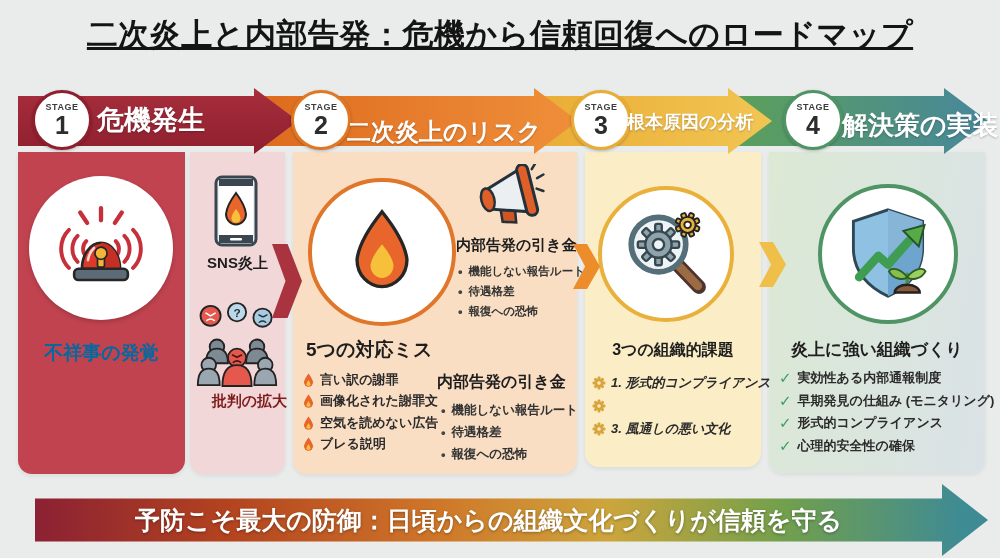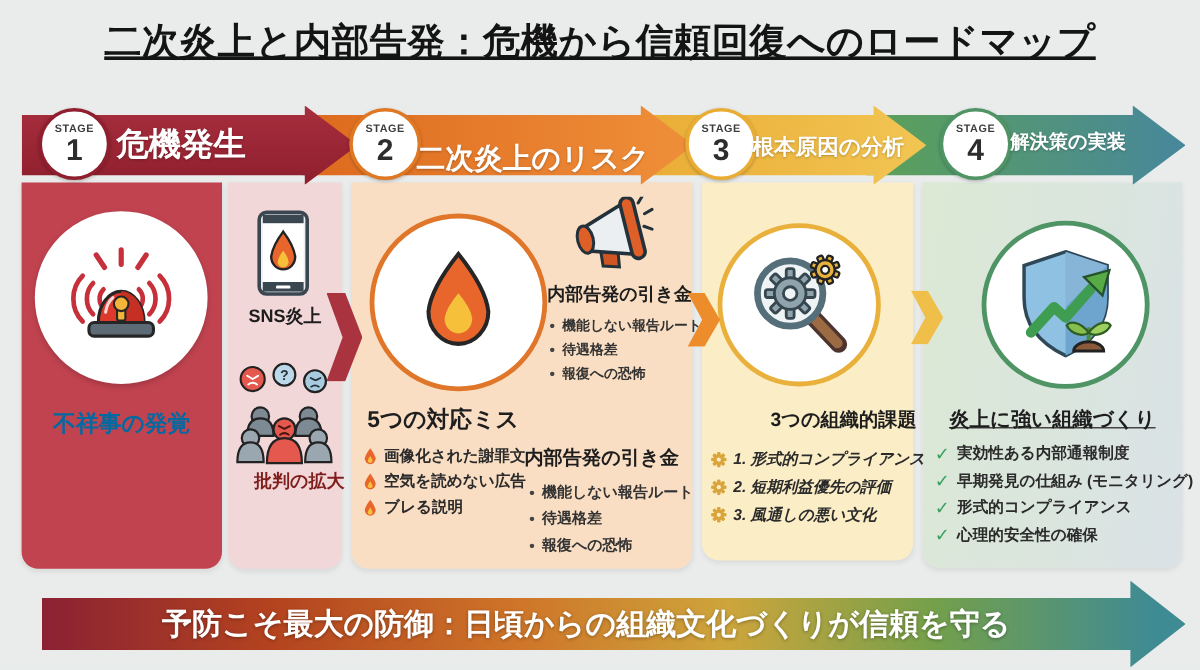--- a/index.html
+++ b/index.html
@@ -25,43 +25,43 @@
   .b2{left:291px;border:3px solid #e07722;}
   .b3{left:571px;border:3px solid #e9ad35;}
   .b4{left:783px;border:3px solid #4f9464;}
   .stage-word{font-size:9px;font-weight:700;color:#3c3c3c;letter-spacing:.5px;line-height:10px;}
   .stage-num{font-size:25px;font-weight:800;color:#2d2d2d;line-height:26px;}
 
   .stage-label{position:absolute;color:#fff;font-weight:800;z-index:15;text-shadow:0 1px 2px rgba(0,0,0,.25);white-space:nowrap;}
   .l1{left:97px;top:102px;font-size:27px;}
   .l2{left:347px;top:116px;font-size:24px;}
   .l3{left:627px;top:110px;font-size:18px;}
-  .l4{left:842px;top:108px;font-size:16px;}
+  .l4{left:842px;top:108px;font-size:26px;}
 
   
   .panel{position:absolute;top:152px;border-radius:0 0 14px 14px;box-shadow:0 2px 4px rgba(0,0,0,.07);}
   .p1a{left:18px;width:167px;height:322px;background:#c24350;}
   .p1b{left:190px;width:95px;height:322px;background:#f2d7d9;}
   .p2{left:293px;width:284px;height:322px;background:#f9dec3;}
   .p3{left:585px;width:176px;height:315px;background:#fbeec6;}
   .p4{left:769px;width:216px;height:321px;background:linear-gradient(100deg,#dbe9d4,#dae2e6);}
 
   
   .ic-circle{position:absolute;border-radius:50%;background:#fff;display:flex;align-items:center;justify-content:center;}
   .c1{left:29px;top:176px;width:144px;height:144px;box-shadow:0 2px 5px rgba(0,0,0,.2);}
   .c2{left:308px;top:178px;width:140px;height:140px;border:4px solid #e0762a;}
   .c3{left:598px;top:186px;width:128px;height:128px;border:4px solid #e9b13c;}
   .c4{left:818px;top:184px;width:132px;height:132px;border:4px solid #4f9464;}
 
   
   .caption{position:absolute;font-weight:800;white-space:nowrap;}
   .cap1{left:18px;width:167px;top:340px;text-align:center;color:#0369a1;font-size:19px;}
   .cap2{left:306px;top:337px;color:#1e1e1e;font-size:19px;}
-  .cap3{left:585px;width:176px;top:340px;text-align:center;color:#1e1e1e;font-size:16px;padding-left:30px;}
-  .cap4{left:769px;width:216px;top:338px;text-align:center;color:#1e1e1e;font-size:17px;text-decoration:underline;}
+  .cap3{left:585px;width:176px;top:340px;text-align:center;color:#1e1e1e;font-size:16px;}
+  .cap4{left:769px;width:216px;top:338px;text-align:center;color:#1e1e1e;font-size:17px;}
   .sns-cap{left:188px;width:99px;top:254px;text-align:center;color:#1d1d1d;font-size:15px;}
   .crit-cap{left:188px;width:99px;top:392px;text-align:right;color:#7f1d1d;font-size:15px;}
   .trig-h-top{left:456px;top:236px;color:#1d1d1d;font-size:15px;}
   .trig-h-bot{left:437px;top:372px;color:#1d1d1d;font-size:16px;}
 
   
   .ilist{position:absolute;list-style:none;margin:0;padding:0;}
   .ilist li{display:flex;align-items:center;white-space:nowrap;}
   .dot{color:#444;margin-right:6px;font-size:13px;}
   .trig-top-list{left:458px;top:261px;font-size:11.5px;font-weight:600;color:#333;}
@@ -218,20 +218,27 @@
       </li>
   </ul>
 
   <div class="caption cap2">5つの対応ミス</div>
   <ul class="ilist mistake-list">
     <li>
         <svg width="13" height="16" viewBox="0 0 20 24">
           <path d="M10 2 Q16 10 17 15 A7 7.5 0 0 1 3 15 Q4 10 10 2 Z" fill="#e8652c"></path>
           <path d="M10 12 Q13 16 13 18.5 A3.2 3.5 0 0 1 6.8 18.5 Q7 16 10 12 Z" fill="#f6c03b"></path>
         </svg>
+        <span>言い訳の謝罪</span>
+      </li>
+    <li>
+        <svg width="13" height="16" viewBox="0 0 20 24">
+          <path d="M10 2 Q16 10 17 15 A7 7.5 0 0 1 3 15 Q4 10 10 2 Z" fill="#e8652c"></path>
+          <path d="M10 12 Q13 16 13 18.5 A3.2 3.5 0 0 1 6.8 18.5 Q7 16 10 12 Z" fill="#f6c03b"></path>
+        </svg>
         <span>画像化された謝罪文</span>
       </li>
     <li>
         <svg width="13" height="16" viewBox="0 0 20 24">
           <path d="M10 2 Q16 10 17 15 A7 7.5 0 0 1 3 15 Q4 10 10 2 Z" fill="#e8652c"></path>
           <path d="M10 12 Q13 16 13 18.5 A3.2 3.5 0 0 1 6.8 18.5 Q7 16 10 12 Z" fill="#f6c03b"></path>
         </svg>
         <span>空気を読めない広告</span>
       </li>
     <li>
@@ -333,21 +340,20 @@
             <g transform="rotate(90 12 12)">
               <rect x="9.5" y="1" width="5" height="22" rx="1.5"></rect>
             </g>
             <g transform="rotate(135 12 12)">
               <rect x="9.5" y="1" width="5" height="22" rx="1.5"></rect>
             </g>
             <circle cx="12" cy="12" r="7.5"></circle>
           </g>
           <circle cx="12" cy="12" r="3" fill="#fbeec6"></circle>
         </svg>
-        <span>2. 短期利益優先の評価</span>
       </li>
     <li>
         <svg width="14" height="14" viewBox="0 0 24 24">
           <g fill="#d9a43b">
             <g transform="rotate(0 12 12)">
               <rect x="9.5" y="1" width="5" height="22" rx="1.5"></rect>
             </g>
             <g transform="rotate(45 12 12)">
               <rect x="9.5" y="1" width="5" height="22" rx="1.5"></rect>
             </g>

